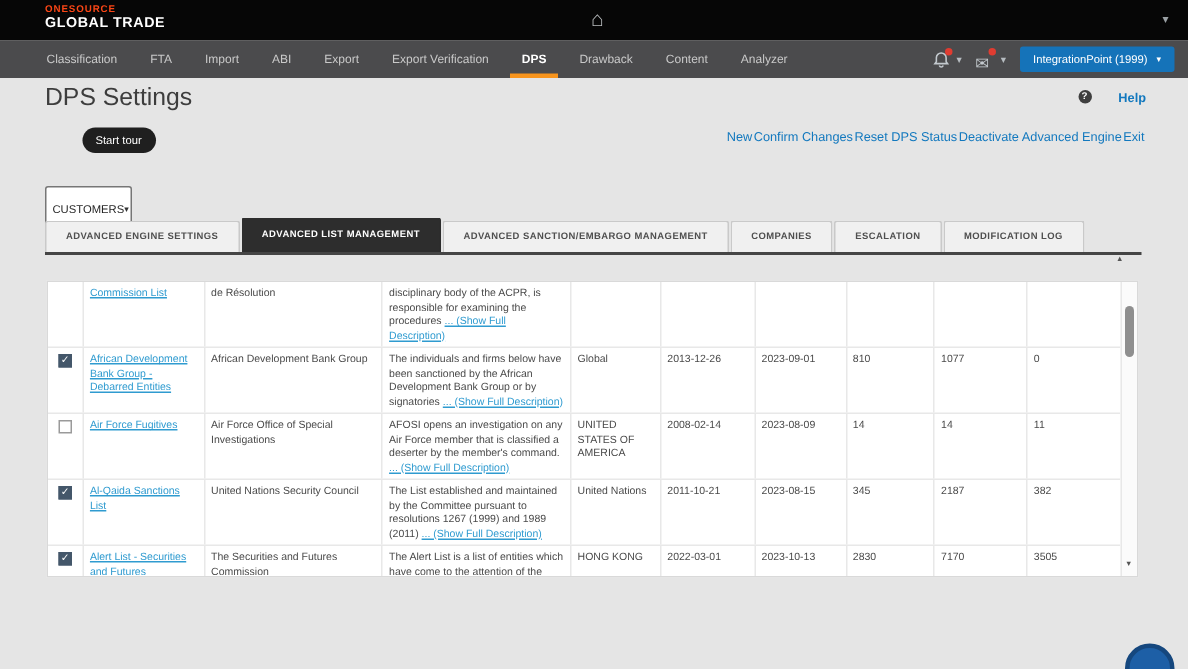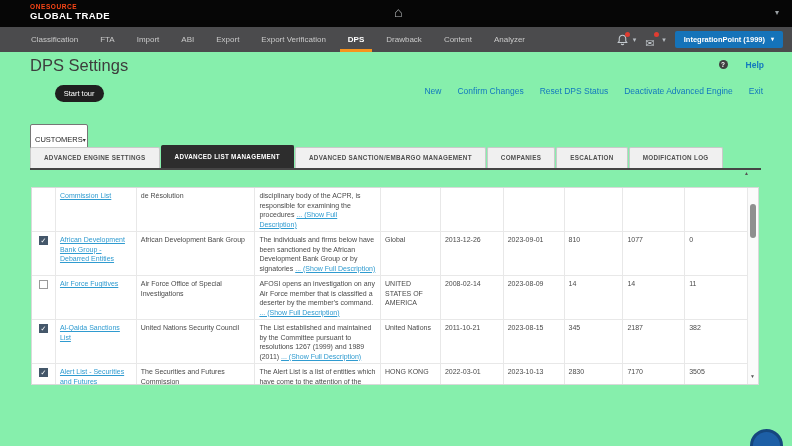--- a/index.html
+++ b/index.html
@@ -1,18 +1,18 @@
 <!DOCTYPE html>
 <html><head>
 <meta charset="utf-8">
 <style>
   * { margin:0; padding:0; box-sizing:border-box; }
   html,body { width:792px; height:446px; overflow:hidden; background:#fff;
               font-family:"Liberation Sans", sans-serif; }
-  .stage { position:relative; width:792px; height:446px; background:#86efac; }
+  .stage { position:relative; width:792px; height:446px; background:#e5e5e5; }
 
   
   .topbar { position:absolute; left:0; top:0; width:792px; height:27px; background:#060606; }
   .brand { position:absolute; left:30px; top:3px; }
   .brand-line1 { font-size:6.5px; font-weight:bold; color:#fa4616; letter-spacing:.6px; }
   .brand-line2 { font-size:9.5px; font-weight:bold; color:#ffffff; letter-spacing:.4px; }
   .home-ic { position:absolute; left:394px; top:3px; color:#b9bcbe; font-size:14px; line-height:18px; }
   .top-caret { position:absolute; right:13px; top:8px; color:#9aa0a4; font-size:8px; }
 
   
@@ -21,33 +21,33 @@
   .nav-item { position:relative; height:25px; line-height:25px; padding:0 11px;
               font-size:8px; color:#c9c9c9; white-space:nowrap; cursor:default; }
   .nav-item[data-active="true"] { color:#ffffff; font-weight:bold; }
   .nav-item[data-active="true"]::after { content:""; position:absolute; left:3px; right:3px;
               bottom:0; height:3px; background:#f7941d; }
   .nav-right { position:absolute; right:9px; top:0; height:25px; display:flex; align-items:center; gap:4px; }
   .icon-wrap { position:relative; width:13px; height:14px; }
   .badge { position:absolute; right:-1px; top:-1px; width:5px; height:5px; border-radius:50%; background:#e03c31; }
   .mail-glyph { font-size:11px; color:#c3c9ce; line-height:13px; }
   .small-caret { font-size:7px; color:#b6bcc1; margin-right:5px; }
-  .account-btn { background:#1573b9; color:#fff; font-size:7.5px; font-weight:bold;
+  .account-btn { background:#1573b9; color:#fff; font-size:7.5px; font-weight:normal;
                  padding:4px 9px; border-radius:2px; display:flex; gap:6px; white-space:nowrap; }
   .account-btn .ac-caret { font-size:6px; }
 
   
   .title-row { position:absolute; left:30px; top:56px; display:flex; align-items:center; gap:10px;flex-direction:column; }
   .page-title { font-size:16.5px; font-weight:400; color:#3d3d3d; }
   .start-tour { background:#1f1f1f; color:#fff; font-size:7.5px; padding:4px 9px; border-radius:9px; }
   .help { position:absolute; right:28px; top:60px; display:flex; gap:18px; }
   .help-ic { display:inline-block; width:9px; height:9px; border-radius:50%; background:#3f3f3f;
              color:#fff; font-size:6.5px; line-height:9px; text-align:center; font-weight:bold; }
   .help-label { color:#1278be; font-size:8.5px; font-weight:bold; }
-  .action-links { position:absolute; top:86px; right:29px; display:flex; gap:16px; }
+  .action-links { position:absolute; top:86px; right:29px; display:flex; gap:1px; }
   .action-link { color:#1278be; font-size:8.5px; white-space:nowrap; cursor:pointer; }
 
   
   .cust-select { position:absolute; left:30px; top:124px; width:58px; height:30px;
                  border:1px solid #767676; border-radius:2px; background:#fff;
                  display:flex; align-items:center; justify-content:space-between; padding:0 4px; }
   .cust-select .val { font-size:7.5px; color:#1f1f1f; }
   .cust-select .caret { font-size:6px; color:#333; }
 
   

